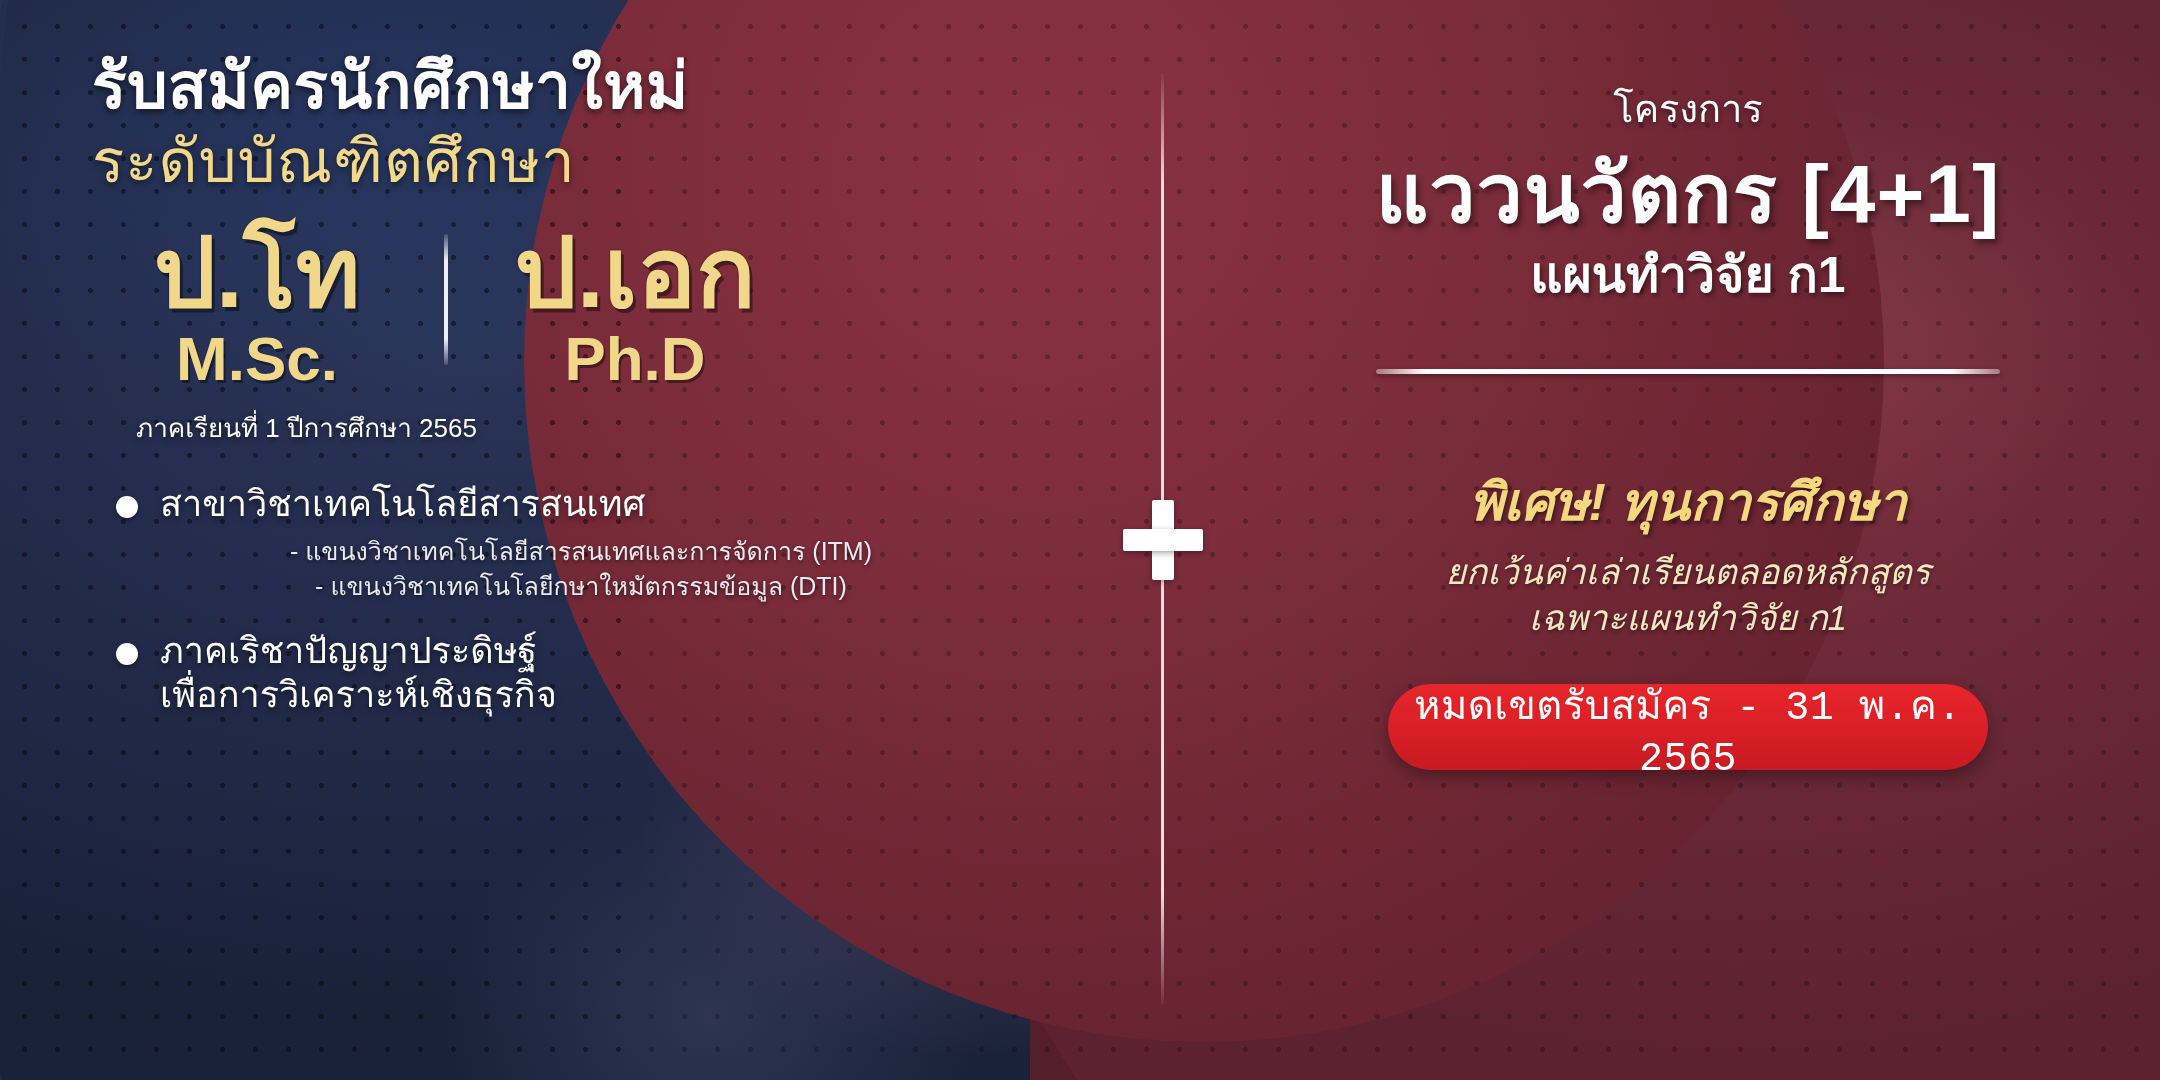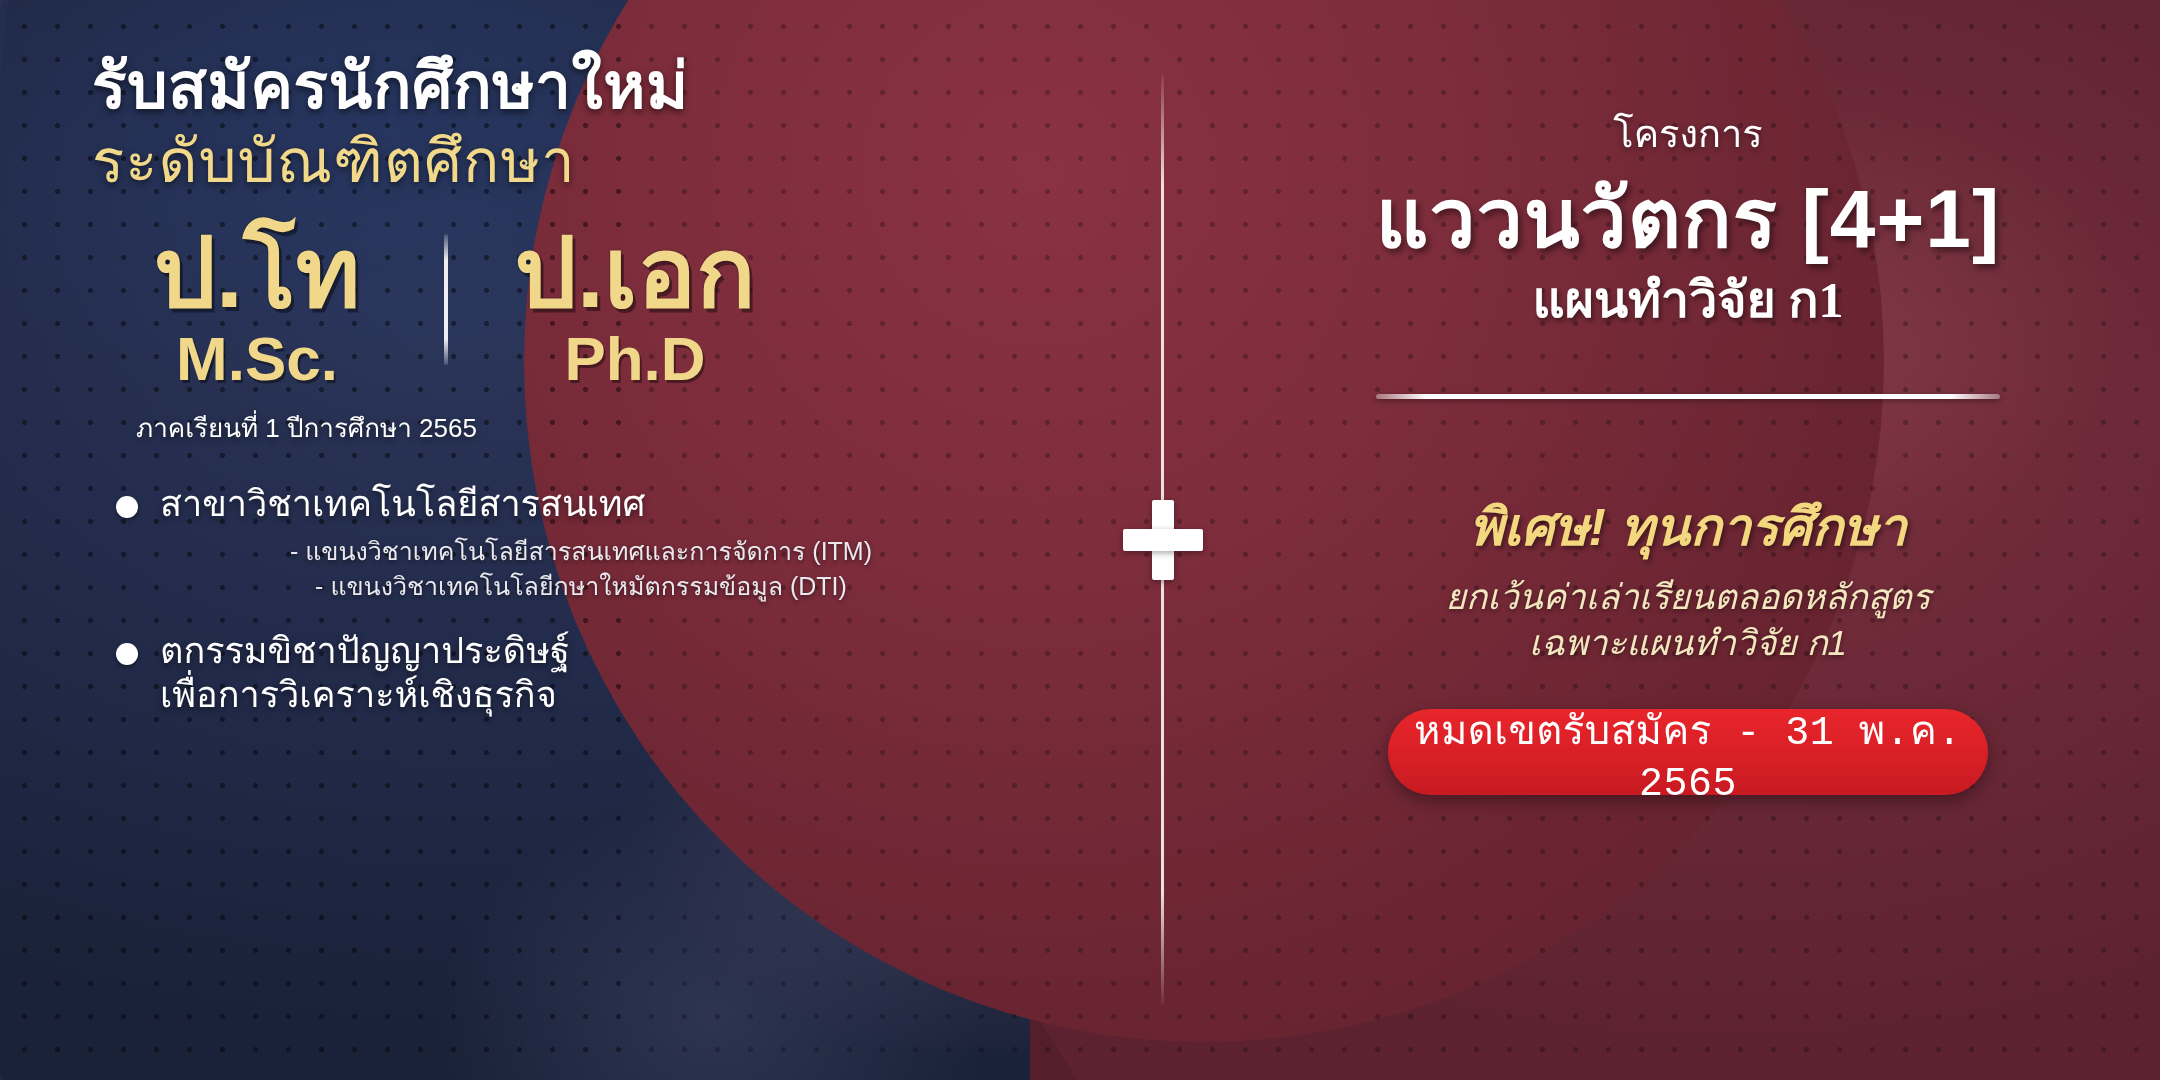--- a/index.html
+++ b/index.html
@@ -161,37 +161,36 @@
   .plus::before, .plus::after{
     content:""; position:absolute; background:#ffffff; border-radius:2px;
     box-shadow:0 2px 6px rgba(0,0,0,.35);
   }
   .plus::before{ left:29px; top:0;  width:22px; height:80px; }
   .plus::after { left:0;  top:29px; width:80px; height:22px; }
 
   
   .right{
     position:absolute; left:1216px; top:0; width:944px; height:1080px;
-    text-align:center; padding-top:103px;
+    text-align:center; padding-top:78px;
   }
   .r-kicker{
     font-size:38px; color:#ffffff; font-weight:400;
     text-shadow:0 3px 6px rgba(0,0,0,.45);
   }
   .r-title{
     margin-top:10px;
     font-size:82px; font-weight:700; color:#ffffff; line-height:1.1;
     letter-spacing:1px;
     text-shadow:3px 4px 6px rgba(0,0,0,.45);
   }
   .r-sub{
     margin-top:6px;
     font-size:50px; font-weight:700; color:#ffffff; line-height:1.2;
     text-shadow:2px 3px 5px rgba(0,0,0,.45);
-    font-family:Liberation Serif, serif;
   }
   .r-hr{
     width:624px; height:5px; margin:64px auto 0;
     background:linear-gradient(90deg, rgba(255,255,255,.35), #ffffff 8%, #ffffff 92%, rgba(255,255,255,.35));
     border-radius:3px;
     box-shadow:0 2px 5px rgba(0,0,0,.35);
   }
   .r-special{
     margin-top:86px;
     font-size:52px; font-weight:700; font-style:italic; color:#f3d87f;
@@ -258,21 +257,21 @@
           <div class="b-text">สาขาวิชาเทคโนโลยีสารสนเทศ</div>
         </div>
         <div class="subs">
           <div class="sub-line">- แขนงวิชาเทคโนโลยีสารสนเทศและการจัดการ (ITM)</div>
           <div class="sub-line">- แขนงวิชาเทคโนโลยีกษาใหมัตกรรมข้อมูล (DTI)</div>
         </div>
 
         <div class="b-row" style="margin-top:24px;">
           <div class="b-dot"></div>
           <div>
-            <div class="b-text">ตกรรมขิชาปัญญาประดิษฐ์</div>
+            <div class="b-text">ภาคเริชาปัญญาประดิษฐ์</div>
             <div class="b-text">เพื่อการวิเคราะห์เชิงธุรกิจ</div>
           </div>
         </div>
 
       </div>
     </div>
 
     <div class="center-rule"></div>
     <div class="plus"></div>
 

